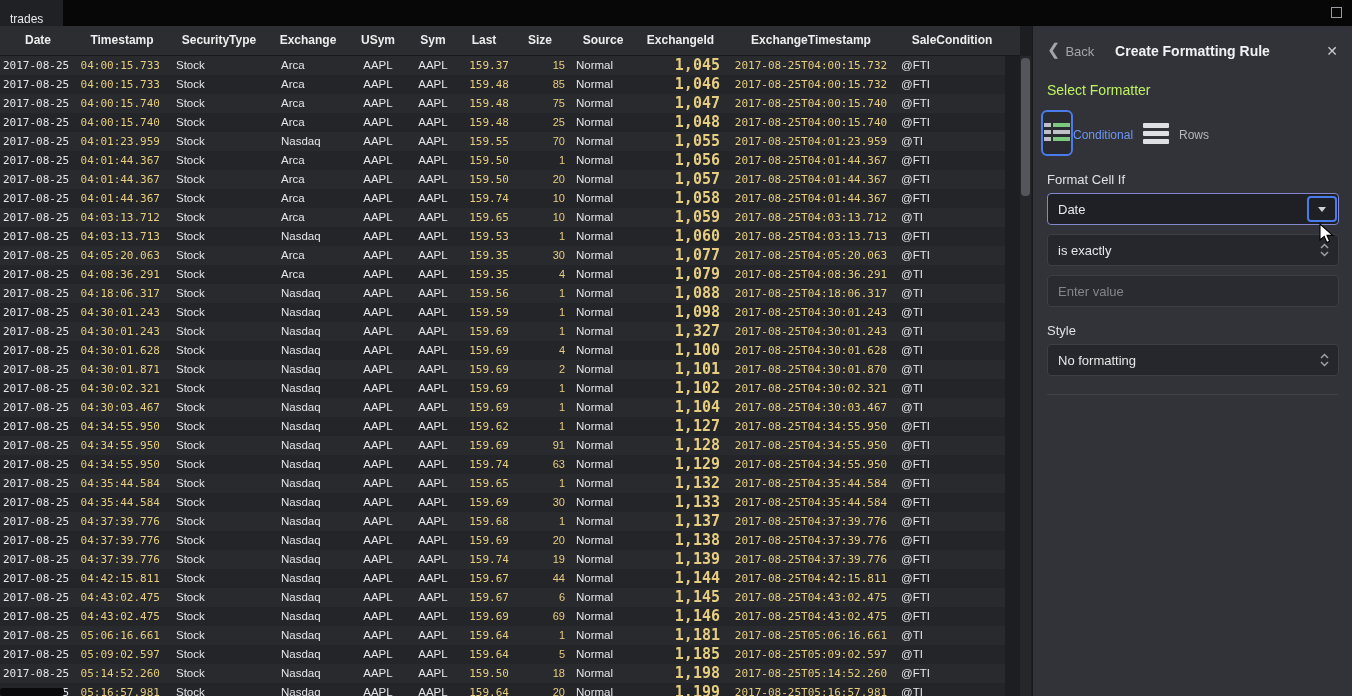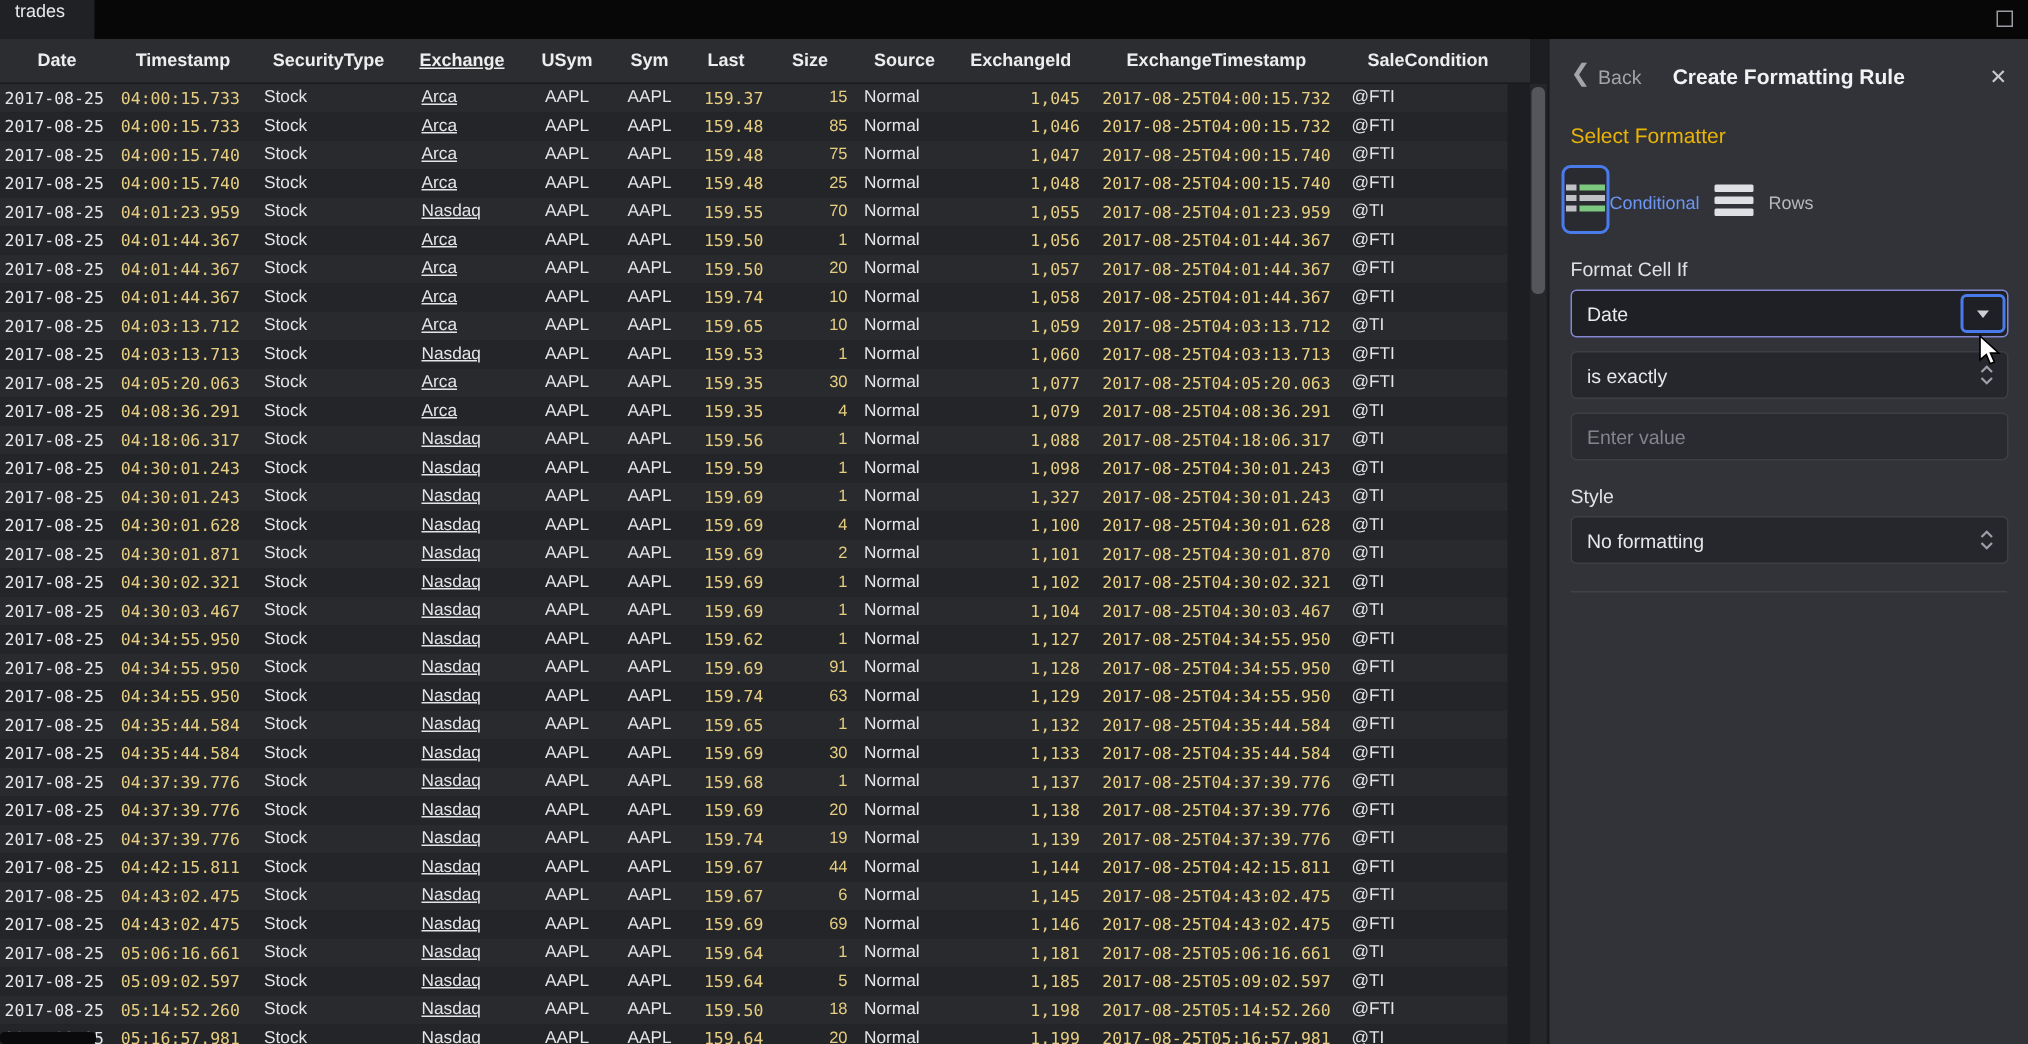--- a/index.html
+++ b/index.html
@@ -9,54 +9,54 @@
     --panel:#313338;
   }
   html,body{margin:0;padding:0;}
   body{
     width:1352px;height:696px;overflow:hidden;position:relative;
     background:#1d1e21;font-family:"Liberation Sans",sans-serif;
     -webkit-font-smoothing:antialiased;
   }
   
   .topbar{position:absolute;left:0;top:0;width:1352px;height:26px;background:#070708;display:flex;align-items:center;}
-  .tab{height:26px;padding:0 20px 0 10px;background:#202125;color:#e9eaec;font-size:12px;display:flex;align-items:flex-start;}
+  .tab{height:26px;padding:0 20px 0 10px;background:#202125;color:#e9eaec;font-size:12px;display:flex;align-items:flex-end;}
   .win-btn{position:absolute;right:10px;top:7px;width:11px;height:11px;border:1px solid #9b9ca1;box-sizing:border-box;}
   
   .table-area{position:absolute;left:0;top:26px;width:1032px;height:670px;background:#1d1e21;overflow:hidden;}
   .grid-header{display:flex;height:30px;background:#2c2d31;width:1020px;border-bottom:1px solid #1a1a1d;box-sizing:border-box;}
   .grid-header .cell{display:flex;align-items:center;justify-content:center;padding:0;font-weight:700;font-size:12px;color:#eceded;font-family:"Liberation Sans",sans-serif;}
   .grid-body{width:1005px;}
   .grid-row{display:flex;height:19px;width:1005px;}
   .grid-row.even{background:#292a2e;}
   .grid-row.odd{background:#242529;}
   .cell{flex:none;line-height:19px;font-size:11.5px;overflow:hidden;white-space:nowrap;box-sizing:border-box;}
   .col0{width:76px;padding-left:3px;color:var(--txt);font-family:"DejaVu Sans Mono",monospace;font-size:11px;}
   .col1{width:92px;text-align:right;padding-right:8px;color:var(--gold);font-family:"DejaVu Sans Mono",monospace;font-size:11px;}
   .col2{width:102px;padding-left:8px;color:var(--txt);}
-  .col3{width:76px;padding-left:11px;color:var(--txt);text-decoration:underline;}
+  .col3{width:76px;padding-left:11px;color:var(--txt);}
   .col4{width:64px;text-align:center;color:var(--txt);}
   .col5{width:46px;text-align:center;color:var(--txt);}
   .col6{width:56px;text-align:right;padding-right:3px;color:var(--gold);font-family:"DejaVu Sans Mono",monospace;font-size:11px;}
   .col7{width:56px;text-align:right;padding-right:3px;color:var(--gold);font-family:Liberation Sans, sans-serif;font-size:11px;}
   .col8{width:70px;padding-left:8px;color:var(--txt);}
-  .col9{width:85px;text-align:right;padding-right:3px;color:var(--gold);font-family:"DejaVu Sans Mono",monospace;font-size:11px;}
+  .col9{width:85px;text-align:right;padding-right:3px;color:var(--gold);font-family:"DejaVu Sans Mono",monospace;font-size:15px;font-weight:bold;}
   .col10{width:176px;text-align:center;color:var(--gold);font-family:"DejaVu Sans Mono",monospace;font-size:11px;}
   .col11{width:106px;padding-left:2px;color:var(--txt);}
   .vscroll{position:absolute;left:1020px;top:30px;width:11px;height:640px;background:#26272b;}
   .vthumb{position:absolute;left:1px;top:2px;width:9px;height:138px;background:#55565c;border-radius:4px;}
   .hthumb{position:absolute;left:0;bottom:0;width:64px;height:8px;background:#0a0a0c;border-radius:3px;}
   
   .panel{position:absolute;left:1032px;top:26px;width:320px;height:670px;background:var(--panel);box-sizing:border-box;border-left:1px solid #1a1a1d;}
   .panel-header{position:relative;height:26px;margin:12px 14px 0;}
   .back{position:absolute;left:0;top:0;height:26px;display:flex;align-items:center;gap:5px;color:#a3a5ab;font-size:13px;cursor:pointer;z-index:2;}
   .back-chev{font-size:16px;line-height:1;margin-top:-2px;}
   .panel-title{text-align:center;font-size:14px;font-weight:700;color:#f1f2f4;line-height:26px;}
   .close{position:absolute;right:0;top:0;height:26px;display:flex;align-items:center;color:#c8cacd;font-size:14px;z-index:2;cursor:pointer;}
-  .sf-label{margin:18px 14px 0;font-size:14px;color:#eab308;}
+  .sf-label{margin:18px 14px 0;font-size:14px;color:#bef264;}
   .fmt-row{display:flex;gap:16px;margin:12px 8px 0;}
   .fmt-opt{width:76px;display:flex;flex-direction:row;align-items:center;cursor:pointer;}
   .fmt-box{width:52px;height:46px;display:flex;align-items:center;justify-content:center;border-radius:6px;border:2px solid transparent;box-sizing:border-box;}
   .fmt-opt.selected .fmt-box{border-color:var(--accent);background:#2a2b30;}
   .fmt-label{margin-top:3px;font-size:12px;color:#b6b8bd;}
   .fmt-opt.selected .fmt-label{color:#6d96f3;}
   .field-label{margin:16px 14px 6px;font-size:13px;color:#dfe1e4;}
   .control{margin:0 14px;width:292px;height:32px;box-sizing:border-box;border-radius:4px;display:flex;align-items:center;position:relative;cursor:pointer;}
   .select{background:#26272c;border:1px solid #3e3f45;color:#e6e7e9;font-size:13px;padding-left:10px;justify-content:space-between;}
   .date-select{background:#1f2025;border:1px solid #8486cf;color:#e8e9eb;font-size:13px;padding-left:10px;justify-content:space-between;}

